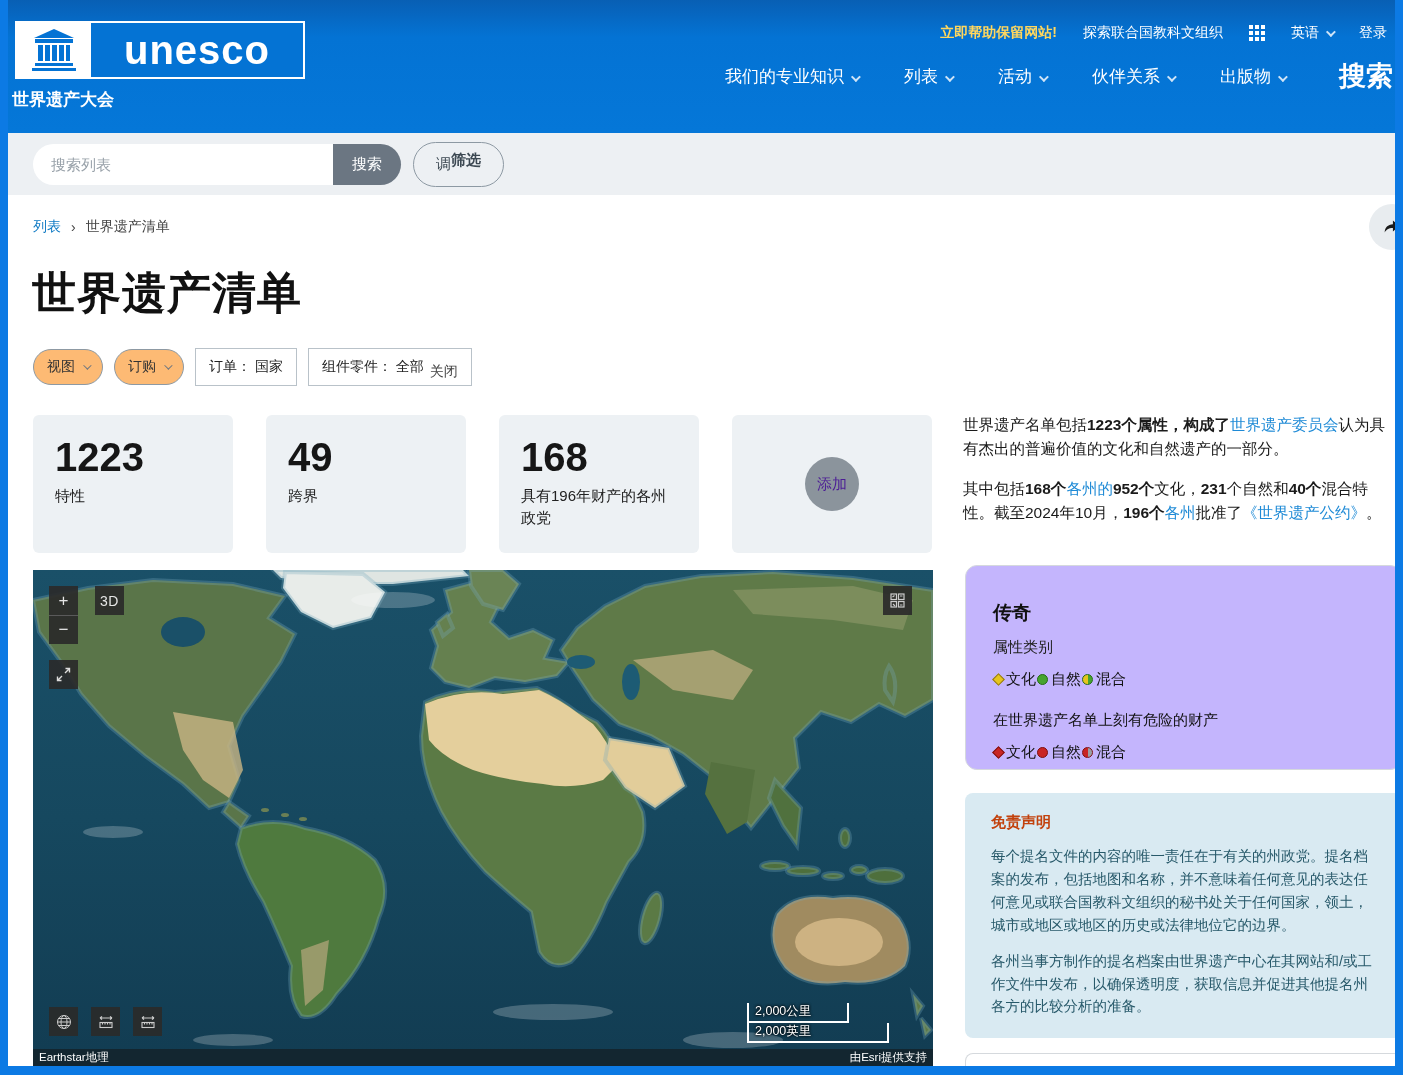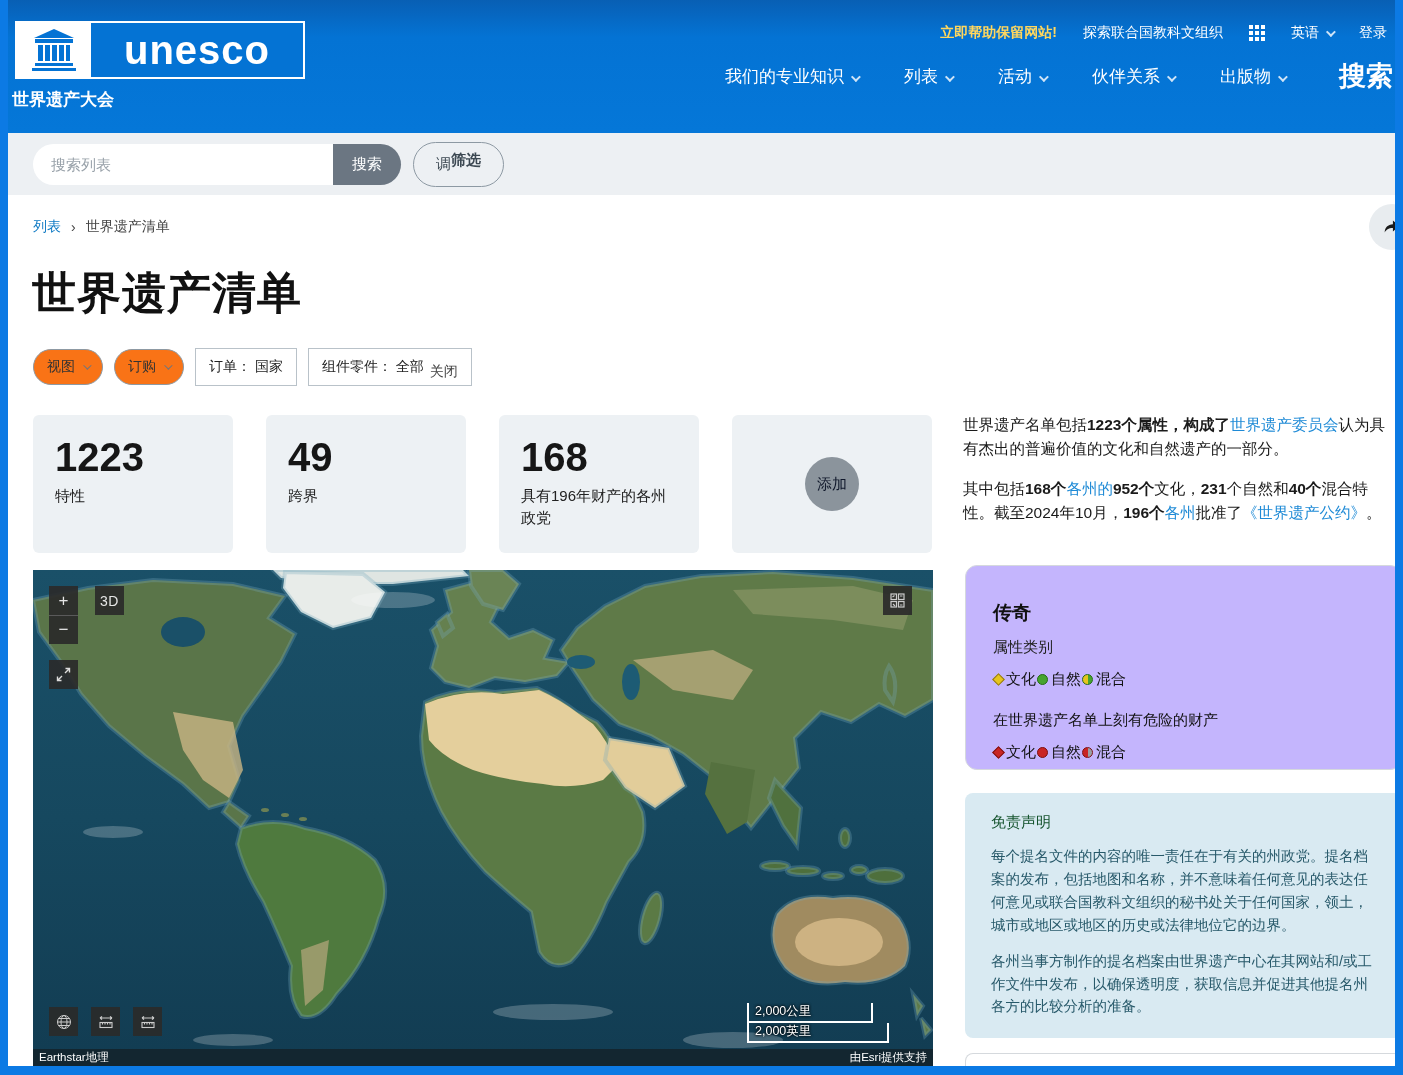--- a/index.html
+++ b/index.html
@@ -38,74 +38,74 @@
   .filter-btn .raised { position:relative; top:-4px; font-weight:700; }
 
   
   .breadcrumb { position:absolute; left:33px; top:218px; font-size:14px; color:#444; display:flex; gap:10px; align-items:center; }
   .breadcrumb .bc-home { color:#0f7ac4; cursor:pointer; }
   .share-btn { position:absolute; right:-12px; top:204px; width:46px; height:46px; border-radius:50%; background:#e8ecef; border:none; display:flex; align-items:center; justify-content:center; cursor:pointer; z-index:55; }
   .page-title { position:absolute; left:32px; top:264px; font-size:44px; font-weight:800; color:#111; letter-spacing:1px; }
 
   
   .toolbar { position:absolute; left:33px; top:348px; display:flex; align-items:center; gap:11px; font-size:14px; color:#333; }
-  .pill { border:1.5px solid #8d99a3; border-radius:18px; background:#f97316; padding:8px 13px; display:flex; align-items:center; cursor:pointer; font-size:14px; color:#333; }
+  .pill { border:1.5px solid #8d99a3; border-radius:18px; background:#fdba74; padding:8px 13px; display:flex; align-items:center; cursor:pointer; font-size:14px; color:#333; }
   .pill .chev2 { display:inline-block; width:6px; height:6px; border-right:1.5px solid #6b7682; border-bottom:1.5px solid #6b7682; transform:rotate(45deg) translateY(-2px); margin-left:8px; }
   .chip { border:1px solid #b9c2c9; background:#fff; padding:9px 13px; cursor:pointer; font-size:14px; color:#222; }
   .chip .chip-close { display:inline-block; margin-left:6px; position:relative; top:5px; color:#444; }
 
   
   .stats { position:absolute; left:33px; top:415px; display:flex; gap:33px; }
   .card { width:200px; height:138px; background:#edf1f4; border-radius:6px; padding:20px 22px; }
   .card .val { font-size:40px; font-weight:800; color:#161616; line-height:1.1; }
   .card .lbl { font-size:15px; color:#222; margin-top:6px; line-height:1.45; }
   .card.addcard { display:flex; align-items:center; justify-content:center; }
-  .add-circle { width:54px; height:54px; border-radius:50%; background:#8b949c; color:#0f172a; font-size:15px; border:none; display:flex; align-items:center; justify-content:center; cursor:pointer; overflow:hidden; white-space:nowrap; }
+  .add-circle { width:54px; height:54px; border-radius:50%; background:#8b949c; color:#4c1d95; font-size:15px; border:none; display:flex; align-items:center; justify-content:center; cursor:pointer; overflow:hidden; white-space:nowrap; }
 
   
   .intro { position:absolute; left:963px; top:413px; width:432px; font-size:15.5px; color:#1a1a1a; line-height:1.55; }
   .intro p + p { margin-top:16px; }
   .intro .link { color:#1e8ad6; cursor:pointer; }
 
   .legend-panel { position:absolute; left:965px; top:565px; width:437px; background:#c4b5fd; border:1px solid #d5d9dd; border-radius:12px; padding:34px 27px; height:205px; }
   .legend-title { font-size:19px; font-weight:800; color:#111; }
   .legend-sub { font-size:15px; color:#222; margin-top:12px; }
   .legend-row { font-size:15px; color:#111; margin-top:13px; display:flex; align-items:center; flex-wrap:wrap; }
   .legend-danger { font-size:15px; color:#111; margin-top:22px; }
   .licon { display:inline-block; width:11px; height:11px; margin-right:3px; margin-left:1px; }
   .diamond-yellow { width:9px;height:9px; background:#e6c51d; border:1px solid #8f741c; transform:rotate(45deg); }
   .circle-green   { background:#46a42e; border:1px solid #266b14; border-radius:50%; }
   .circle-half-yellow-green { background:linear-gradient(90deg,#e6c51d 50%,#46a42e 50%); border:1px solid #266b14; border-radius:50%; }
   .diamond-red { width:9px;height:9px; background:#c92525; border:1px solid #7c1010; transform:rotate(45deg); }
   .circle-red  { background:#c92525; border:1px solid #7c1010; border-radius:50%; }
   .circle-half-red-gray { background:linear-gradient(90deg,#c92525 50%,#9aa0a6 50%); border:1px solid #7c1010; border-radius:50%; }
 
   .disclaimer { position:absolute; left:965px; top:793px; width:437px; background:#d9eaf2; border-radius:8px; padding:20px 26px; }
-  .disclaimer h3 { font-size:15px; font-weight:400; color:#14532d; }
+  .disclaimer h3 { font-size:15px; font-weight:700; color:#c2410c; }
   .disclaimer p { font-size:14.5px; color:#27596a; line-height:1.58; margin-top:13px; }
 
   .empty-panel { position:absolute; left:965px; top:1053px; width:437px; height:40px; background:#fff; border:1px solid #d5d9dd; border-radius:8px 8px 0 0; border-bottom:none; }
 
   
   .map { position:absolute; left:33px; top:570px; width:900px; height:496px; background:#16485f; overflow:hidden; }
   .map svg.world { position:absolute; left:0; top:0; }
   .mapbtn { position:absolute; width:29px; height:29px; background:rgba(42,42,42,.92); color:#e6e6e6; border:none; display:flex; align-items:center; justify-content:center; font-size:17px; cursor:pointer; font-family:"Liberation Sans",sans-serif; }
   .zoom-stack { position:absolute; left:16px; top:16px; width:29px; }
   .zoom-stack .mapbtn { position:relative; left:0; top:0; }
   .zoom-stack .mapbtn + .mapbtn { border-top:1px solid #5a5a5a; }
   .btn-3d { left:62px; top:16px; font-size:14px; letter-spacing:.5px; }
   .btn-full { left:16px; top:90px; }
   .btn-basemap { left:850px; top:16px; }
   .btn-globe { left:16px; top:437px; }
   .btn-measure1 { left:58px; top:437px; }
   .btn-measure2 { left:100px; top:437px; }
 
   .scale { position:absolute; left:714px; top:433px; color:#fff; font-size:12.5px; text-shadow:0 0 3px #000, 0 0 3px #000; border-left:2px solid #fff; }
   .scale .seg { padding:0 6px 1px; border-bottom:2px solid #fff; border-right:2px solid #fff; white-space:nowrap; }
-  .scale .seg.km { width:124px; }
+  .scale .seg.km { width:100px; }
   .scale .seg.mi { width:140px; }
 
   .map-attr { position:absolute; left:0; bottom:0; width:100%; height:17px; background:rgba(20,20,20,.55); color:#fff; font-size:11.5px; display:flex; justify-content:space-between; align-items:center; padding:0 6px; }
 </style>
 </head>
 <body>
 
 <div class="header">
   <div class="logo-box">
     <div class="logo-temple">

